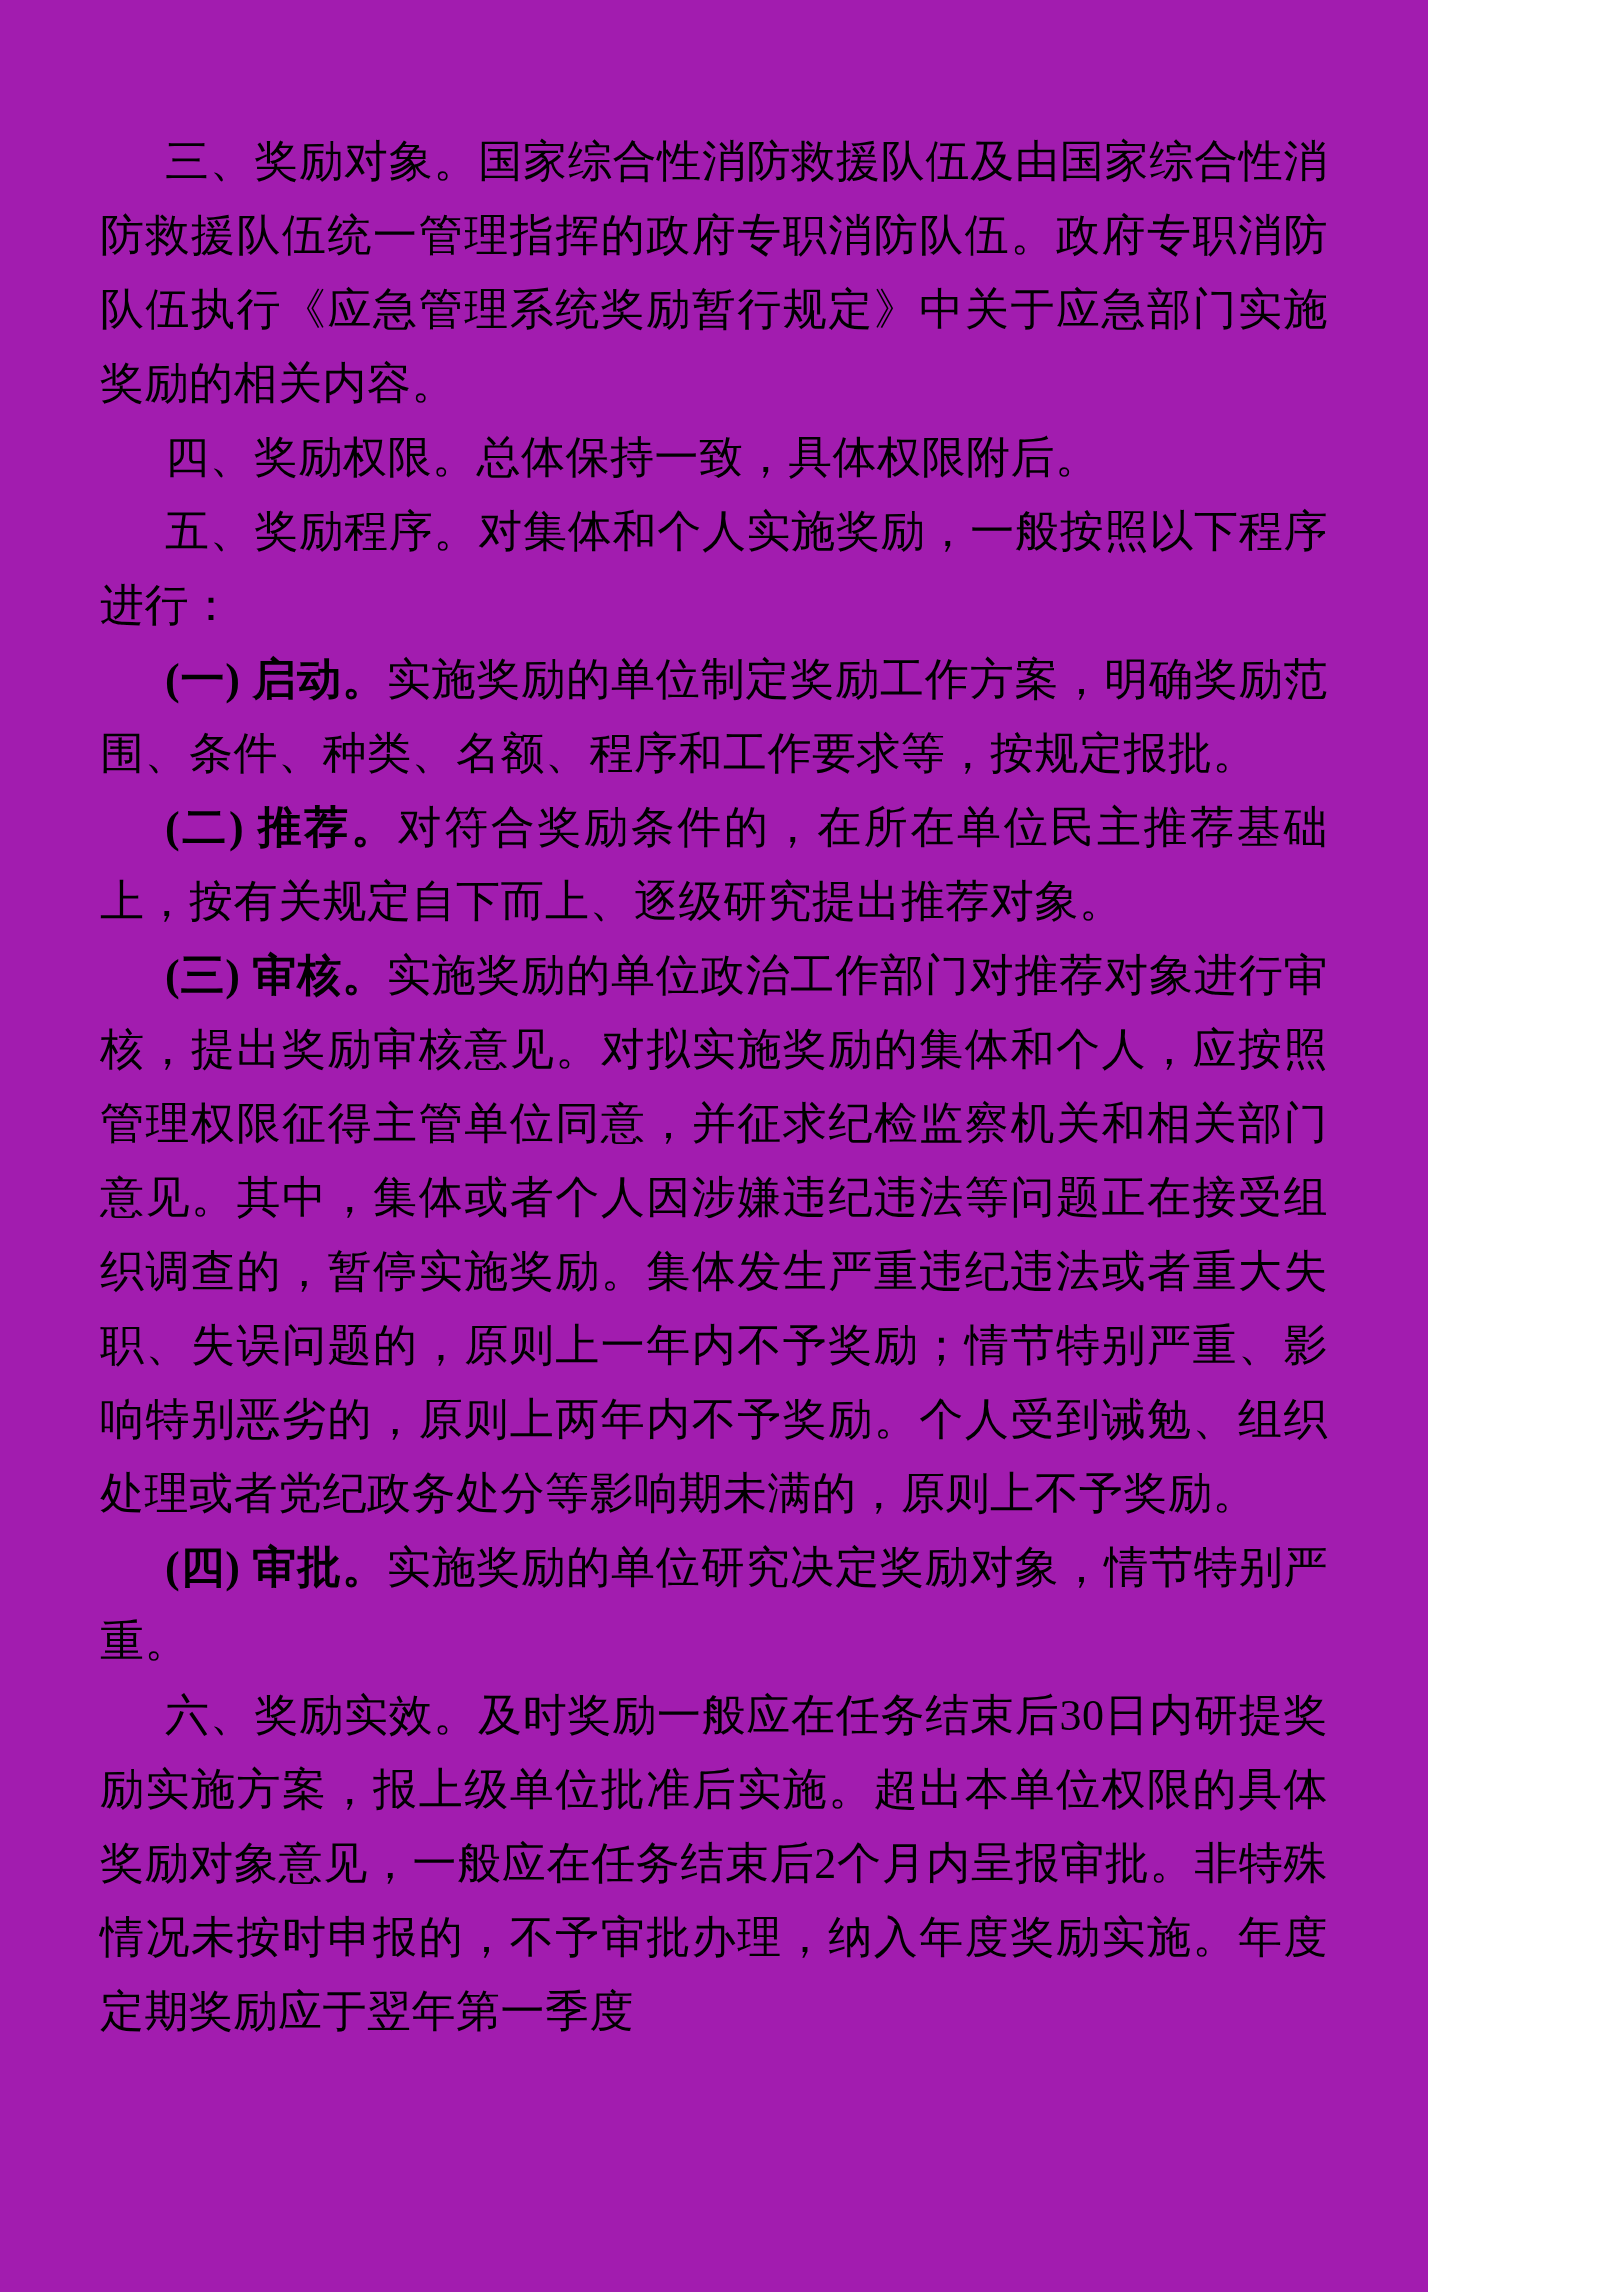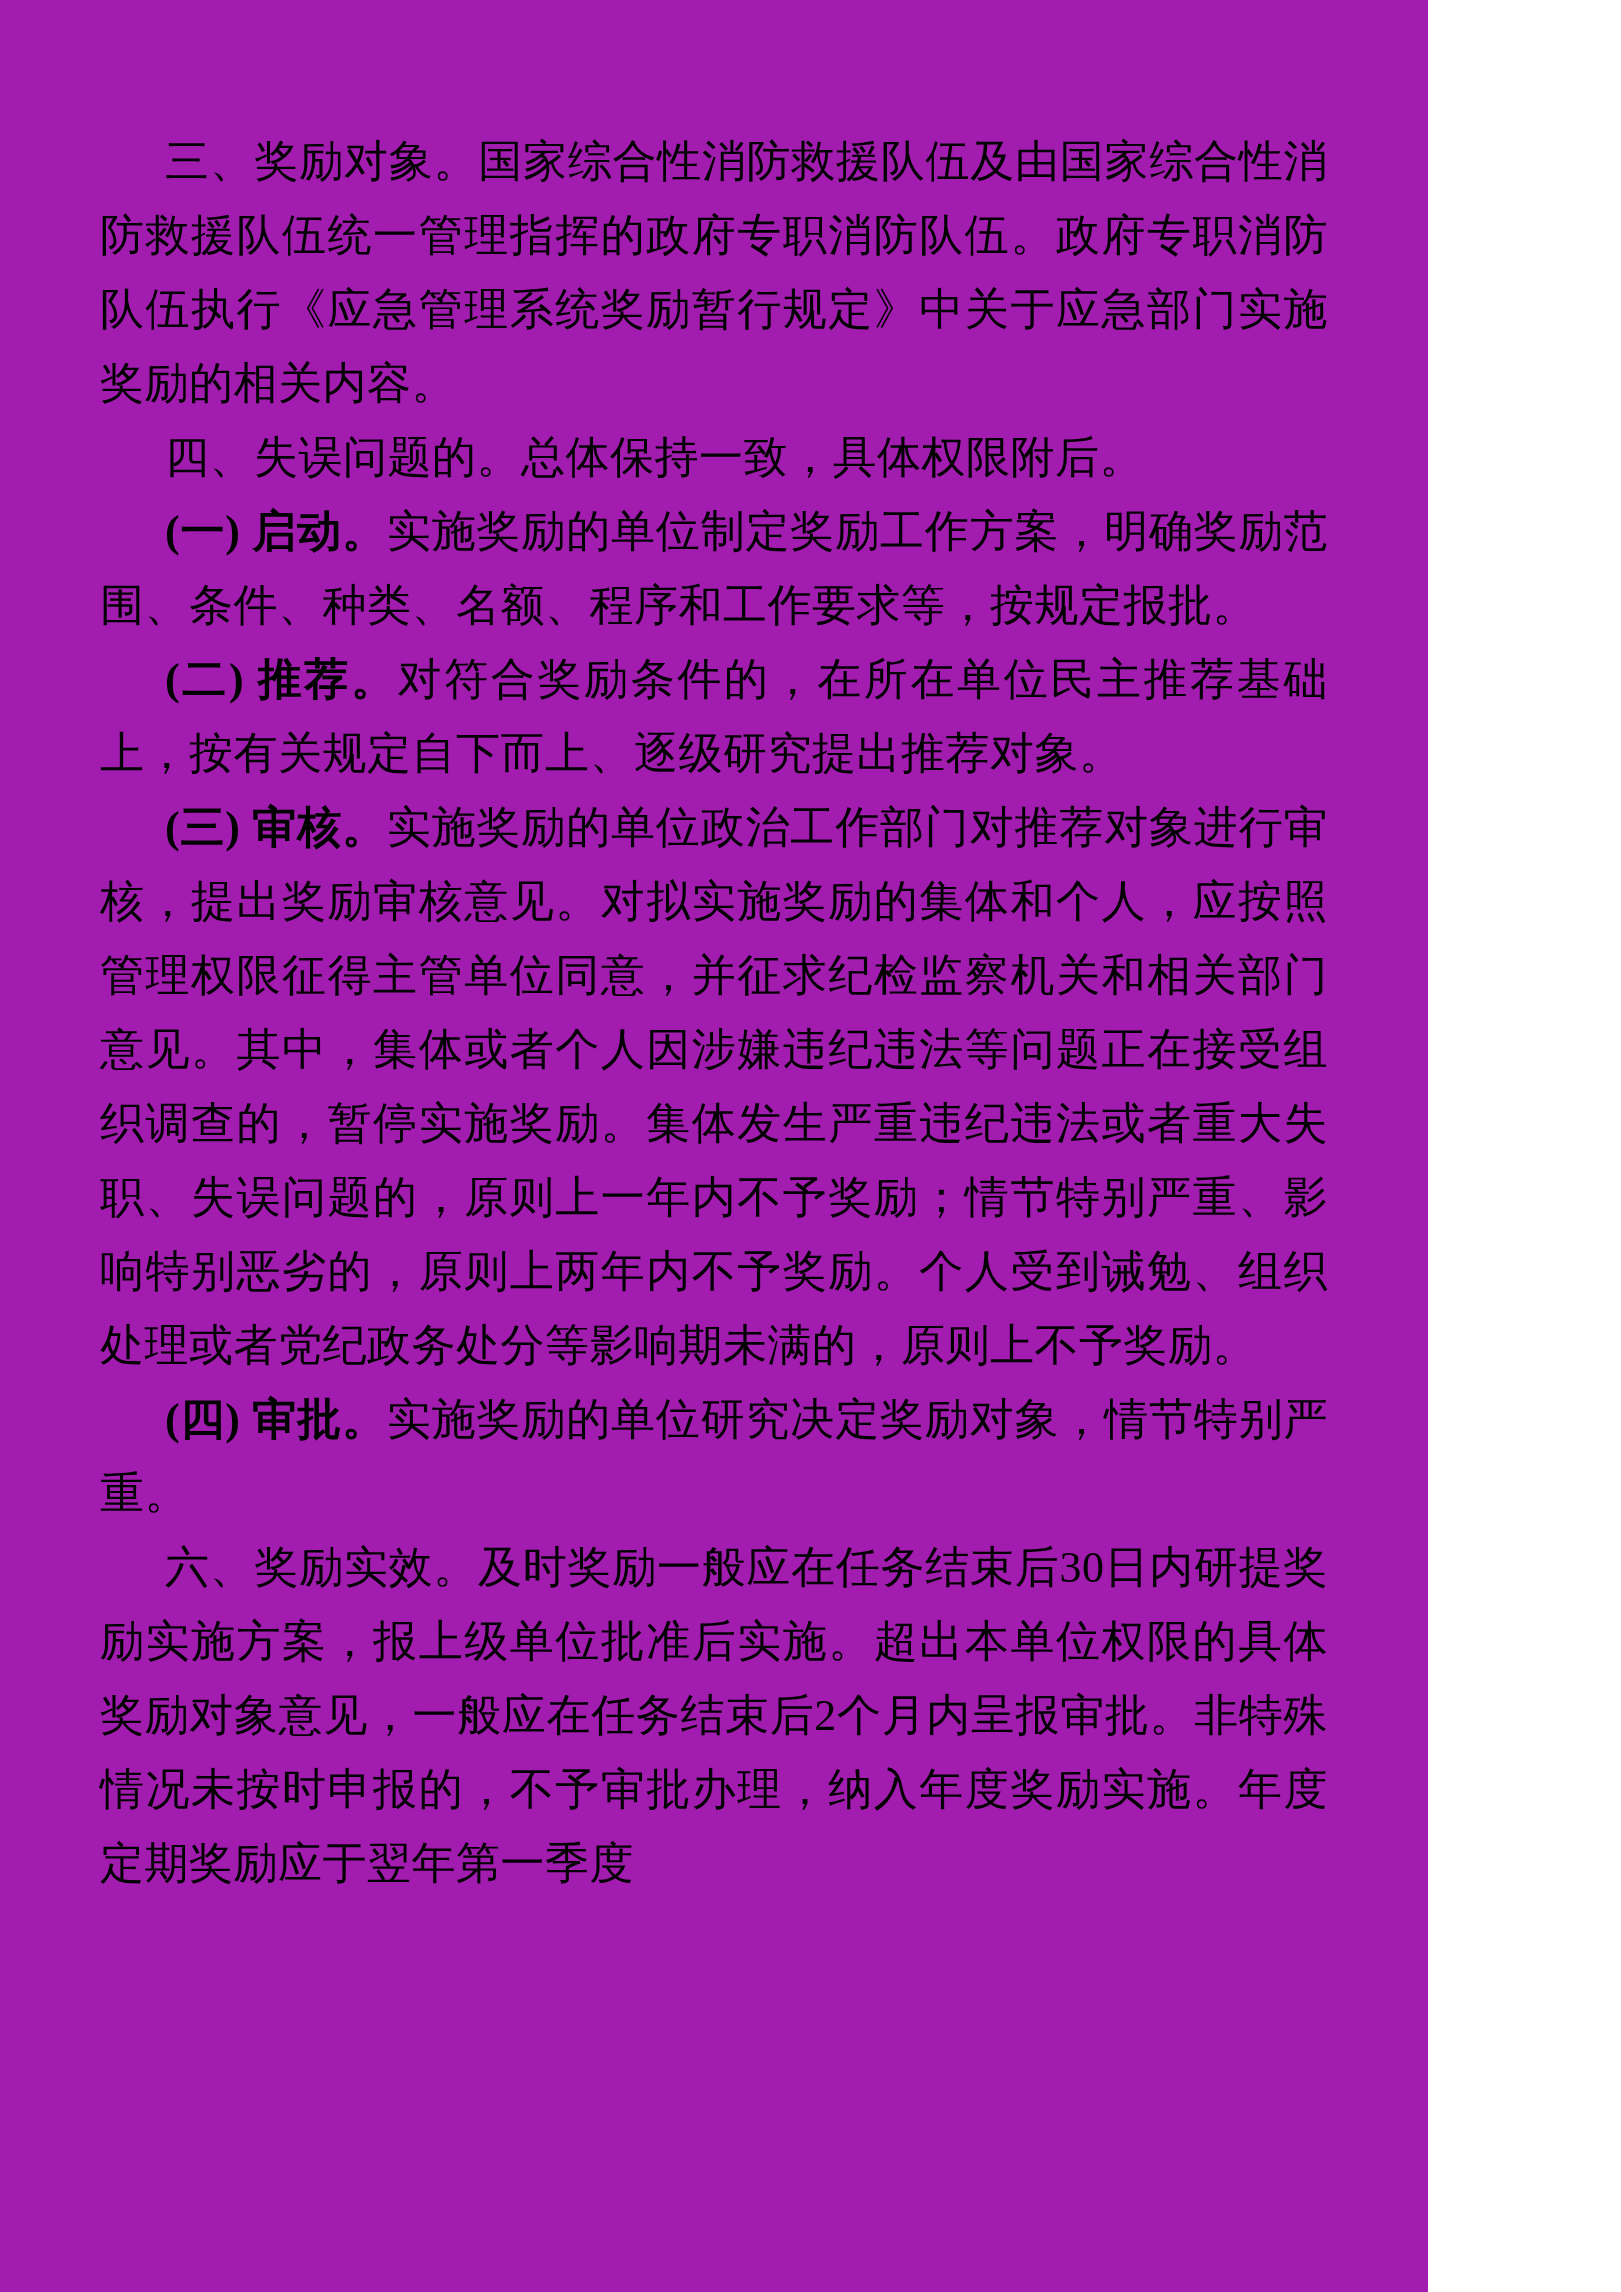--- a/index.html
+++ b/index.html
@@ -34,22 +34,23 @@
     margin-top: 24px;
   }
 </style>
 </head>
 <body>
 
 <div class="page">
 
   <p class="para"><span>三、奖励对象。国家综合性消防救援队伍及由国家综合性消防救援队伍统一管理指挥的政府专职消防队伍。政府专职消防队伍执行《应急管理系统奖励暂行规定》中关于应急部门实施奖励的相关内容。</span></p>
 
-  <p class="para"><span>四、失误问题的。总体保持一致，具体权限附后。</span></p>
+  <p class="para"><span>四、奖励权限。总体保持一致，具体权限附后。</span></p>
 
+  <p class="para"><span>五、奖励程序。对集体和个人实施奖励，一般按照以下程序进行：</span></p>
 
   <p class="para"><strong class="lead">(一) 启动。</strong><span>实施奖励的单位制定奖励工作方案，明确奖励范围、条件、种类、名额、程序和工作要求等，按规定报批。</span></p>
 
   <p class="para"><strong class="lead">(二) 推荐。</strong><span>对符合奖励条件的，在所在单位民主推荐基础上，按有关规定自下而上、逐级研究提出推荐对象。</span></p>
 
   <p class="para"><strong class="lead">(三) 审核。</strong><span>实施奖励的单位政治工作部门对推荐对象进行审核，提出奖励审核意见。对拟实施奖励的集体和个人，应按照管理权限征得主管单位同意，并征求纪检监察机关和相关部门意见。其中，集体或者个人因涉嫌违纪违法等问题正在接受组织调查的，暂停实施奖励。集体发生严重违纪违法或者重大失职、失误问题的，原则上一年内不予奖励；情节特别严重、影响特别恶劣的，原则上两年内不予奖励。个人受到诫勉、组织处理或者党纪政务处分等影响期未满的，原则上不予奖励。</span></p>
 
   <p class="para"><strong class="lead">(四) 审批。</strong><span>实施奖励的单位研究决定奖励对象，情节特别严重。</span></p>
 
   <p class="para"><span>六、奖励实效。及时奖励一般应在任务结束后30日内研提奖励实施方案，报上级单位批准后实施。超出本单位权限的具体奖励对象意见，一般应在任务结束后2个月内呈报审批。非特殊情况未按时申报的，不予审批办理，纳入年度奖励实施。年度定期奖励应于翌年第一季度</span></p>

